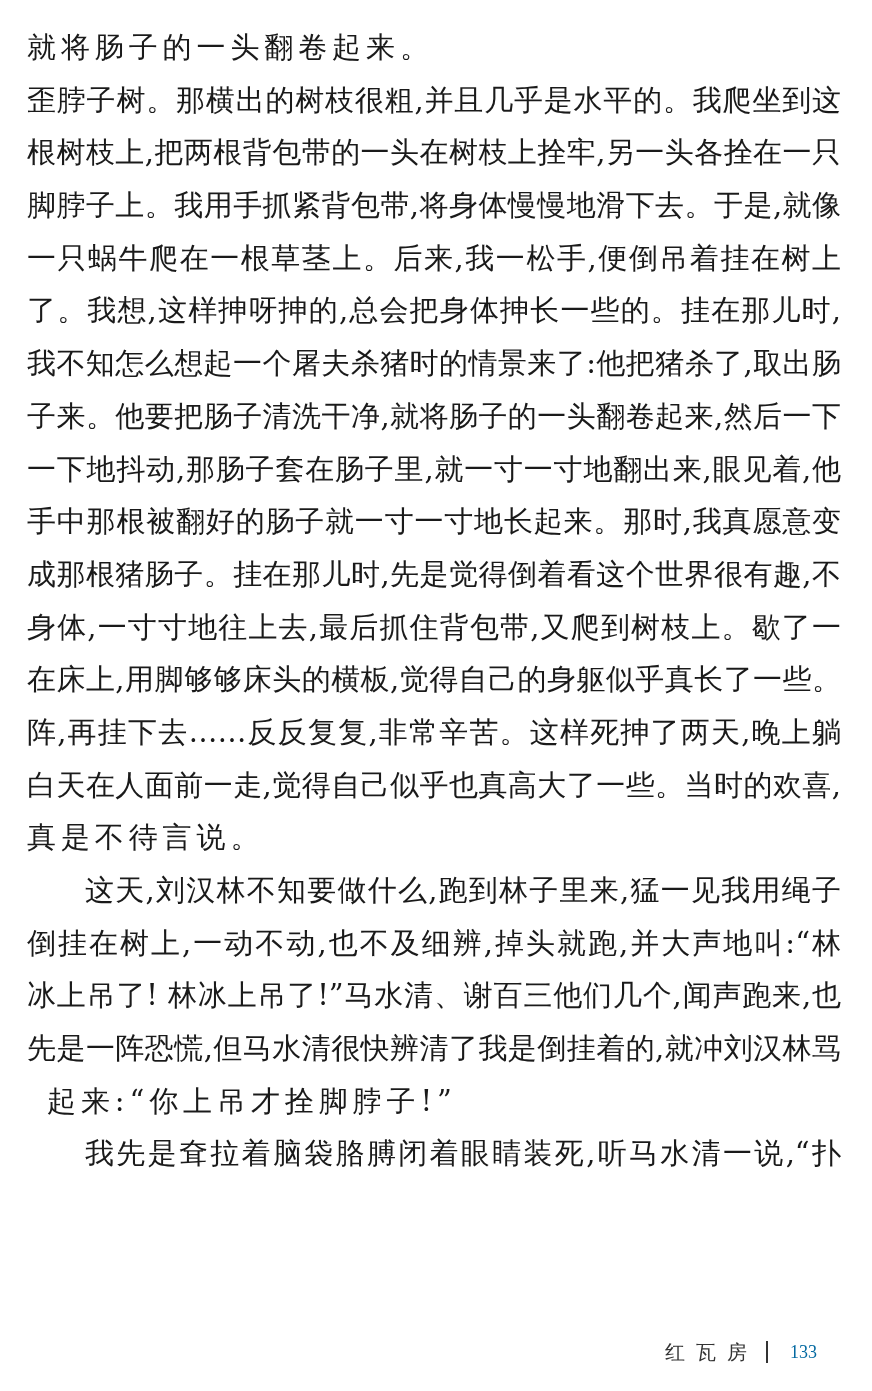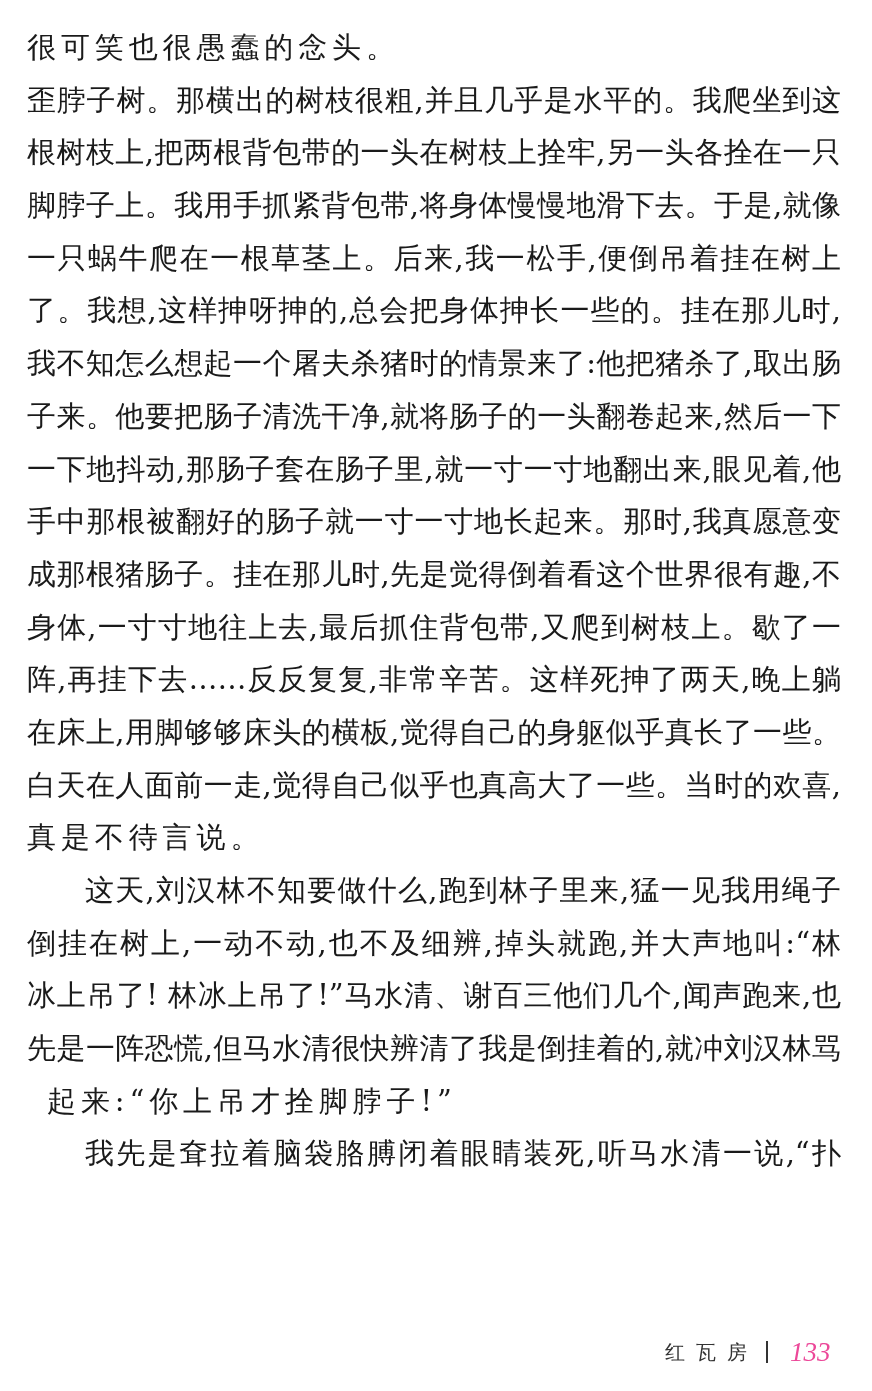--- a/index.html
+++ b/index.html
@@ -19,40 +19,40 @@
   }
   .line.last { text-align-last:left; }
   .line.indent { padding-left:58px; }
   .footer {
     position:absolute; top:1332px; left:665px; height:40px;
     display:flex; align-items:center;
     font-family:"DejaVu Serif", "Liberation Serif", serif; color:#333;
   }
   .footer .title { font-size:20px; letter-spacing:11px; }
   .footer .bar { width:2px; height:22px; background:#333; margin:0 22px 0 8px; }
-  .footer .num { font-family:"Liberation Serif", serif; font-style:italic; font-size:27px; color:#ec4899; }
+  .footer .num { font-family:"Liberation Serif", serif; font-size:18px; color:#0369a1; }
 </style>
 </head>
 <body>
 
 <div class="page" id="page">
-    <span class="line last" style="letter-spacing: 4.9px;">很可笑也很愚蠢的念头。</span>
+    <span class="line last" style="letter-spacing: 4.9px;">就将肠子的一头翻卷起来。</span>
     <span class="line" style="letter-spacing: 0px;">歪脖子树。那横出的树枝很粗,并且几乎是水平的。我爬坐到这</span>
     <span class="line" style="letter-spacing: 0px;">根树枝上,把两根背包带的一头在树枝上拴牢,另一头各拴在一只</span>
     <span class="line" style="letter-spacing: 0px;">脚脖子上。我用手抓紧背包带,将身体慢慢地滑下去。于是,就像</span>
     <span class="line" style="letter-spacing: 0px;">一只蜗牛爬在一根草茎上。后来,我一松手,便倒吊着挂在树上</span>
     <span class="line" style="letter-spacing: 0px;">了。我想,这样抻呀抻的,总会把身体抻长一些的。挂在那儿时,</span>
     <span class="line" style="letter-spacing: 0px;">我不知怎么想起一个屠夫杀猪时的情景来了:他把猪杀了,取出肠</span>
     <span class="line" style="letter-spacing: 0px;">子来。他要把肠子清洗干净,就将肠子的一头翻卷起来,然后一下</span>
     <span class="line" style="letter-spacing: 0px;">一下地抖动,那肠子套在肠子里,就一寸一寸地翻出来,眼见着,他</span>
     <span class="line" style="letter-spacing: 0px;">手中那根被翻好的肠子就一寸一寸地长起来。那时,我真愿意变</span>
     <span class="line" style="letter-spacing: 0px;">成那根猪肠子。挂在那儿时,先是觉得倒着看这个世界很有趣,不</span>
     <span class="line" style="letter-spacing: 0px;">身体,一寸寸地往上去,最后抓住背包带,又爬到树枝上。歇了一</span>
+    <span class="line" style="letter-spacing: 0px;">在床上,用脚够够床头的横板,觉得自己的身躯似乎真长了一些。</span>
     <span class="line" style="letter-spacing: 0px;">阵,再挂下去……反反复复,非常辛苦。这样死抻了两天,晚上躺</span>
-    <span class="line" style="letter-spacing: 0px;">在床上,用脚够够床头的横板,觉得自己的身躯似乎真长了一些。</span>
     <span class="line" style="letter-spacing: 0px;">白天在人面前一走,觉得自己似乎也真高大了一些。当时的欢喜,</span>
     <span class="line last" style="letter-spacing: 4.9px;">真是不待言说。</span>
     <span class="line indent" style="letter-spacing: 0px;">这天,刘汉林不知要做什么,跑到林子里来,猛一见我用绳子</span>
     <span class="line" style="letter-spacing: 0px;">倒挂在树上,一动不动,也不及细辨,掉头就跑,并大声地叫:“林</span>
     <span class="line" style="letter-spacing: 0px;">冰上吊了! 林冰上吊了!”马水清、谢百三他们几个,闻声跑来,也</span>
     <span class="line" style="letter-spacing: 0px;">先是一阵恐慌,但马水清很快辨清了我是倒挂着的,就冲刘汉林骂</span>
     <span class="line last" style="letter-spacing: 4.9px; margin-left: 20px;">起来:“你上吊才拴脚脖子!”</span>
     <span class="line indent" style="letter-spacing: 0px;">我先是耷拉着脑袋胳膊闭着眼睛装死,听马水清一说,“扑</span>
   </div>
 

